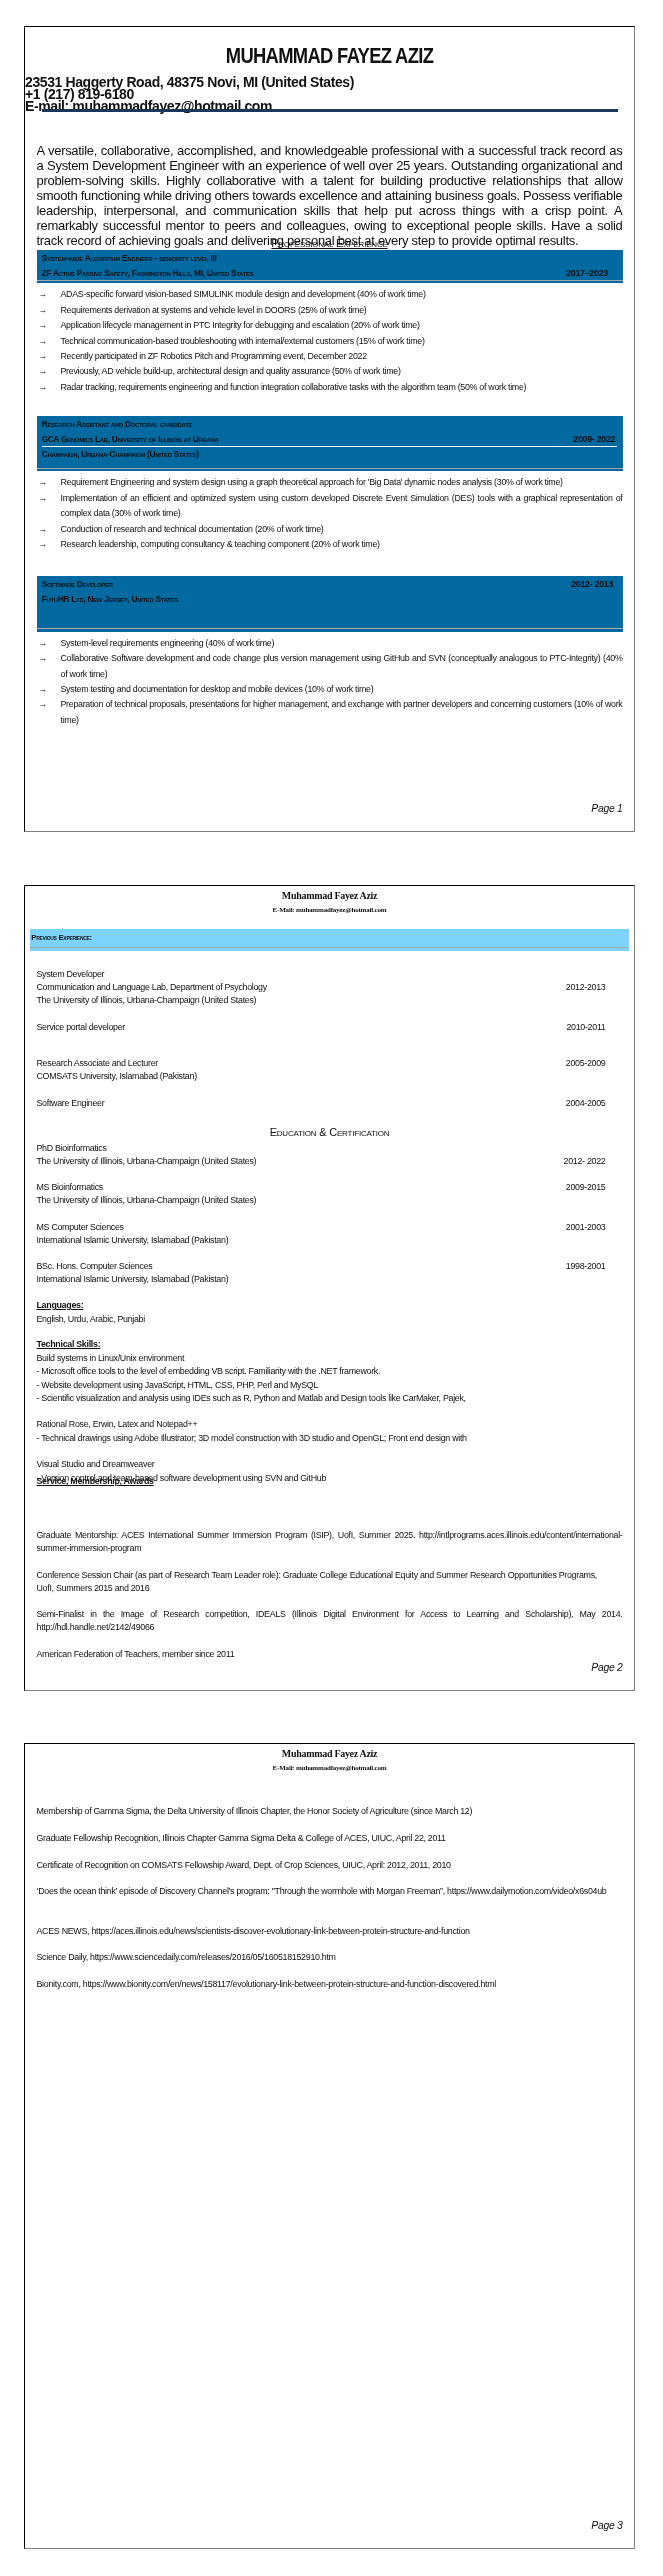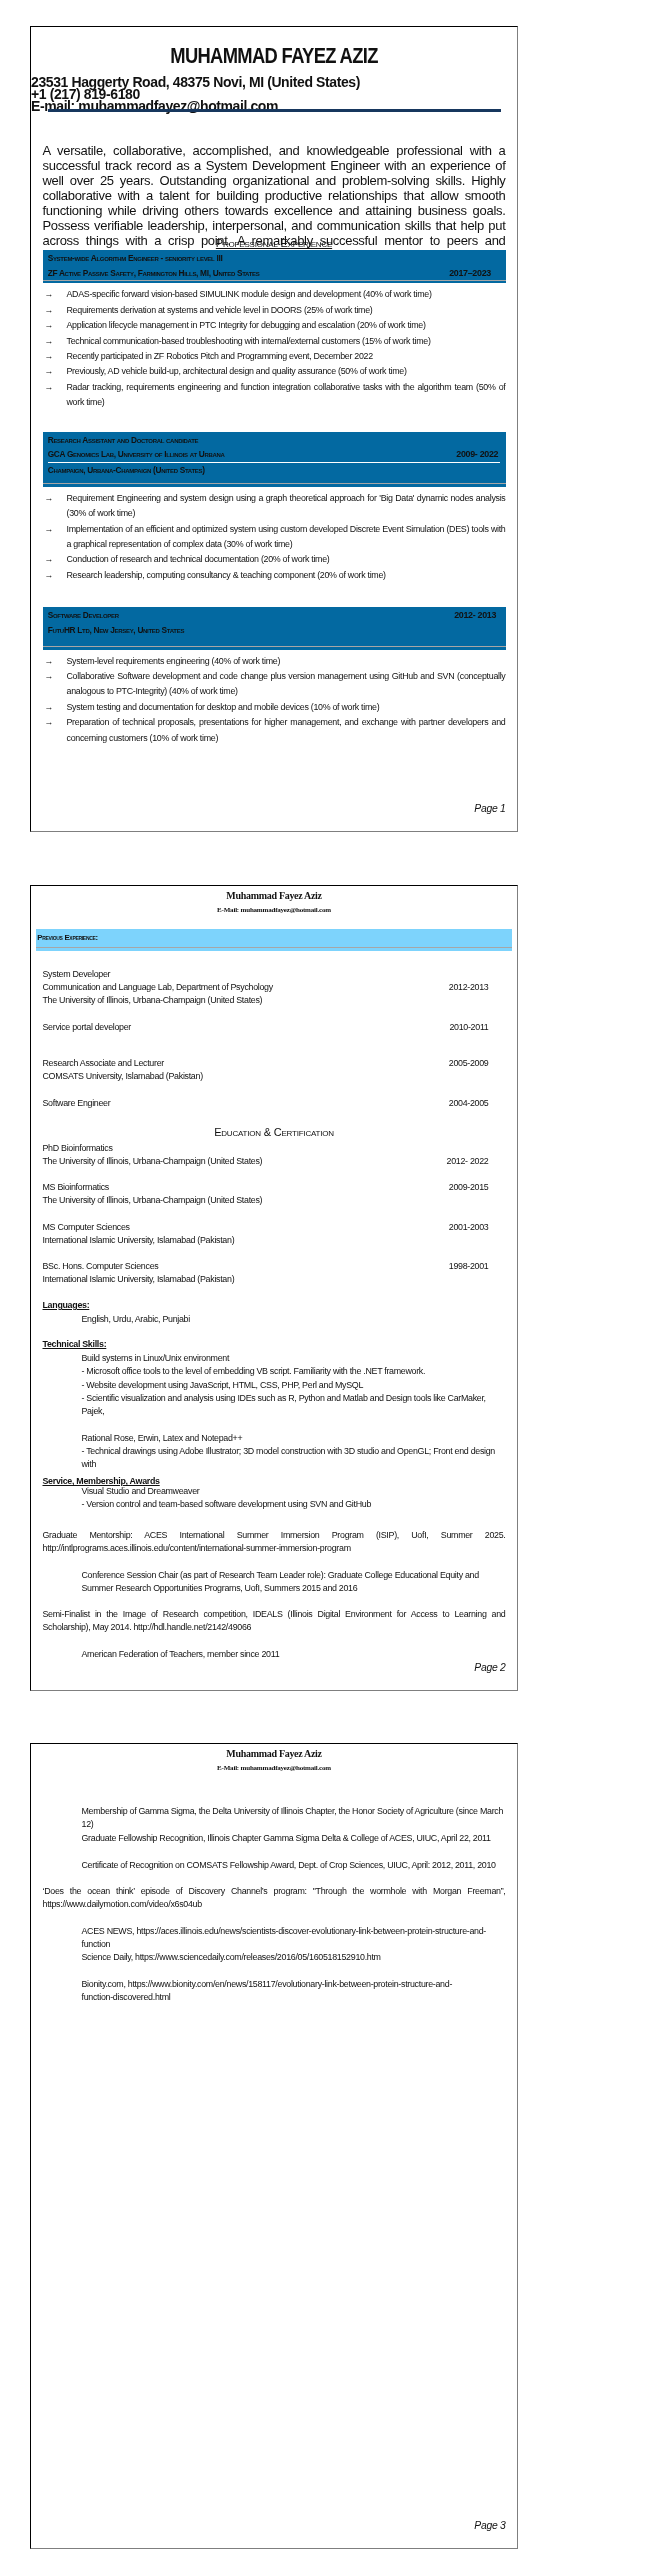--- a/index.html
+++ b/index.html
@@ -1,18 +1,18 @@
 <!DOCTYPE html>
 <html style="font-size:8.3px"><head>
 <meta charset="utf-8">
 <style>
   html, body { margin: 0; padding: 0; background: #ffffff; }
   body { width: 664px; height: 2576px; position: relative; font-family: "Liberation Sans Narrow", "Liberation Sans", sans-serif; color: #111; }
   .page {
-    position: absolute; left: 30px; width: 488px; height: 806px;
+    position: absolute; left: 24px; width: 611px; height: 806px;
     border-top: 0.5px solid #000; border-left: 0.5px solid #000;
     border-right: 1px solid #7f7f7f; border-bottom: 1.6px solid #7f7f7f;
     background: #fff; box-sizing: border-box;
   }
   #page1 { top: 26px; }
   #page2 { top: 885px; }
   #page3 { top: 1743px; }
   .content { position: absolute; left: 11.5px; right: 11.5px; }
   .page-number { position: absolute; right: 11.5px; bottom: 16.7px; font-family: "Liberation Sans", sans-serif; font-style: italic; font-size: 10.4px; letter-spacing: -0.3px; }
 
@@ -37,21 +37,21 @@
   .mini-email { position: absolute; top: 20px; left: 0; right: 0; text-align: center; font-family: "Liberation Serif", serif; font-weight: bold; font-size: 7px; letter-spacing: -0.2px; }
 
   .prev-bar { position: absolute; top: 43px; left: 4.7px; right: 5.2px; height: 22px; background: #7dd3fc; }
   .prev-bar .label { position: absolute; left: 1.6px; top: 4.2px; font-weight: bold; font-variant: small-caps; font-size: 7.8px; letter-spacing: -0.3px; font-family: "Liberation Sans", sans-serif; }
   .prev-bar .rule { position: absolute; left: 0; right: 0; bottom: 3.6px; height: 0.5px; background: #a6a6a6; }
 
   .entry { position: absolute; left: 11.5px; right: 11.5px; font-size: 8.9px; line-height: 13px; letter-spacing: -0.3px; font-family: "Liberation Sans", sans-serif; }
   .entry .yr { position: absolute; right: 17px; }
   .sub-head { position: absolute; left: 11.5px; font-weight: bold; text-decoration: underline; font-size: 8.9px; letter-spacing: -0.3px; font-family: "Liberation Sans", sans-serif; }
   .para { position: absolute; left: 11.5px; right: 11.5px; font-size: 8.9px; line-height: 13.3px; letter-spacing: -0.3px; text-align: justify; font-family: "Liberation Sans", sans-serif; }
-  .plain { position: absolute; left: 11.5px; right: 11.5px; font-size: 8.9px; line-height: 13.3px; letter-spacing: -0.3px; font-family: "Liberation Sans", sans-serif; margin-left: 39px; }
+  .plain { position: absolute; left: 11.5px; right: 11.5px; font-size: 8.9px; line-height: 13.3px; letter-spacing: -0.3px; font-family: "Liberation Sans", sans-serif; }
 </style>
 </head>
 <body>
 
 <div class="page" id="page1">
   <div class="p1-name">MUHAMMAD FAYEZ AZIZ</div>
   <div class="p1-line" style="top:47px">23531 Haggerty Road, 48375 Novi, MI (United States)</div>
   <div class="p1-line" style="top:59px">+1 (217) 819-6180</div>
   <div class="p1-line" style="top:71px">E-mail: muhammadfayez@hotmail.com</div>
   <div class="navy-bar" style="background: rgb(23, 55, 94);"></div>
@@ -99,21 +99,21 @@
       <li><span class="arrow">→</span><span>Implementation of an efficient and optimized system using custom developed Discrete Event Simulation (DES) tools with a graphical representation of complex data (30% of work time)</span></li>
       <li><span class="arrow">→</span><span>Conduction of research and technical documentation (20% of work time)</span></li>
       <li><span class="arrow">→</span><span>Research leadership, computing consultancy &amp; teaching component (20% of work time)</span></li>
     </ul>
 
     <div class="job-head" style="margin-top:24px">
       <div class="row">
           <span>Software Developer</span>
           <span class="dates" style="padding-right:4.2px">2012- 2013</span>
         </div>
-      <div class="row" style="padding-bottom:9px">
+      <div class="row" style="padding-bottom:22px">
           <span>FutuHR Ltd, New Jersey, United States</span>
         </div>
       <div class="rule"></div>
     </div>
     <ul class="bullets">
       <li><span class="arrow">→</span><span>System-level requirements engineering (40% of work time)</span></li>
       <li><span class="arrow">→</span><span>Collaborative Software development and code change plus version management using GitHub and SVN (conceptually analogous to PTC-Integrity) (40% of work time)</span></li>
       <li><span class="arrow">→</span><span>System testing and documentation for desktop and mobile devices (10% of work time)</span></li>
       <li><span class="arrow">→</span><span>Preparation of technical proposals, presentations for higher management, and exchange with partner developers and concerning customers (10% of work time)</span></li>
     </ul>

